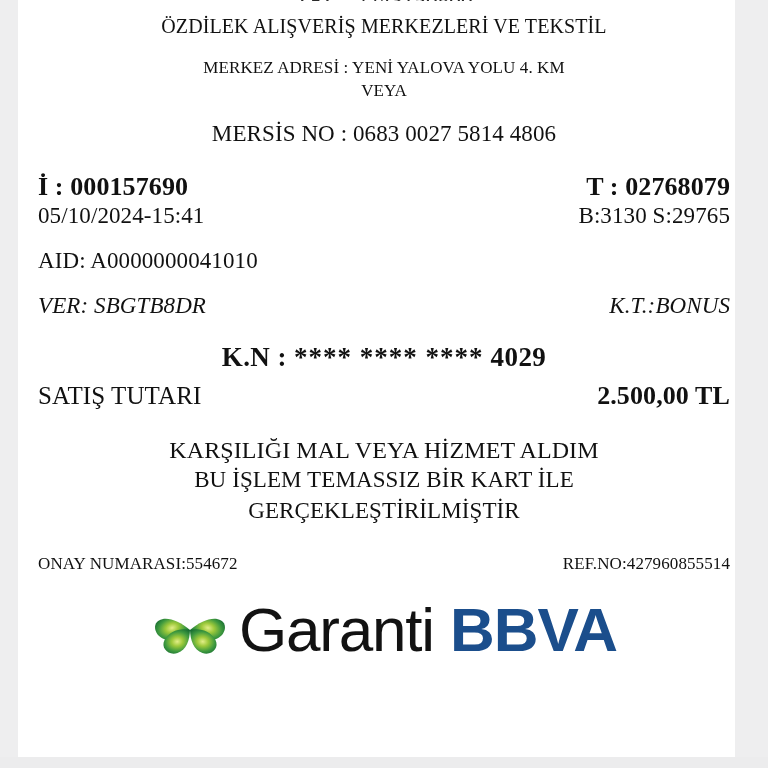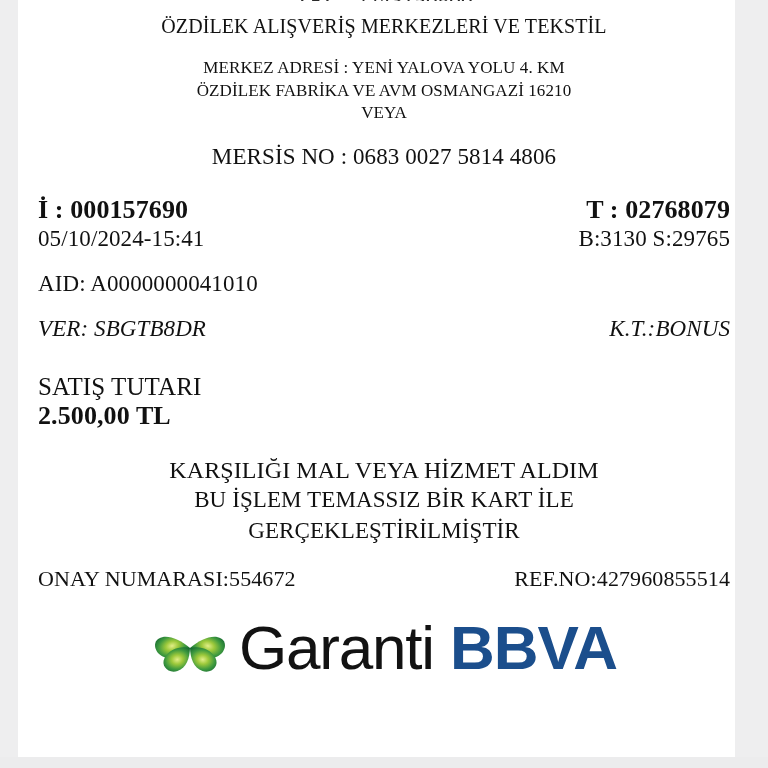--- a/index.html
+++ b/index.html
@@ -95,44 +95,43 @@
   .kn {
     text-align: center;
     font-size: 27px;
     font-weight: bold;
     margin-top: 23px;
     letter-spacing: .4px;
   }
   .kn .stars { letter-spacing: 1px; }
 
   .row-amount {
-    margin-top: 31px;
+    margin-top: 8px;
     font-size: 25px;
-    flex-direction: column;
   }
   .row-amount .r {
     font-size: 26px;
     font-weight: bold;
   }
 
   .declaration {
     text-align: center;
     font-size: 24px;
     margin-top: 26px;
     letter-spacing: .1px;
   }
   .contactless {
     text-align: center;
     font-size: 23px;
     line-height: 1.35;
     letter-spacing: .1px;
   }
   .row-approval {
-    margin-top: 20px;
-    font-size: 22px;
+    margin-top: 28px;
+    font-size: 17px;
   }
 
   
   .logo-wrap {
     display: flex;
     align-items: center;
     justify-content: center;
     margin-top: 16px;
     gap: 10px;
   }
@@ -170,21 +169,20 @@
   <div class="edge right"></div>
 
   <div class="sheet">
 
     <div class="tel-line">TEL : 2243150800</div>
 
     <div class="merchant">ÖZDİLEK ALIŞVERİŞ MERKEZLERİ VE TEKSTİL</div>
 
     <div class="addr">
       <div>MERKEZ ADRESİ : YENİ YALOVA YOLU 4. KM</div>
-      <div>ÖZDİLEK FABRİKA VE AVM OSMANGAZİ 16210</div>
       <div>VEYA</div>
     </div>
 
     <div class="mersis">MERSİS NO : 0683 0027 5814 4806</div>
 
     <div class="row row-ref">
       <span class="l">İ : 000157690</span>
       <span class="r">T : 02768079</span>
     </div>
 
@@ -196,20 +194,24 @@
     <div class="row row-aid">
       <span class="l">AID: A0000000041010</span>
       <span class="r"></span>
     </div>
 
     <div class="row row-ver">
       <span class="l">VER: SBGTB8DR</span>
       <span class="r">K.T.:BONUS</span>
     </div>
 
+    <div class="kn">
+      <span>K.N : </span><span class="stars">**** **** ****</span>
+      <span>4029</span>
+    </div>
 
     <div class="row row-amount">
       <span class="l">SATIŞ TUTARI</span>
       <span class="r">2.500,00 TL</span>
     </div>
 
     <div class="declaration">KARŞILIĞI MAL VEYA HİZMET ALDIM</div>
 
     <div class="contactless">
       <div>BU İŞLEM TEMASSIZ BİR KART İLE</div>

